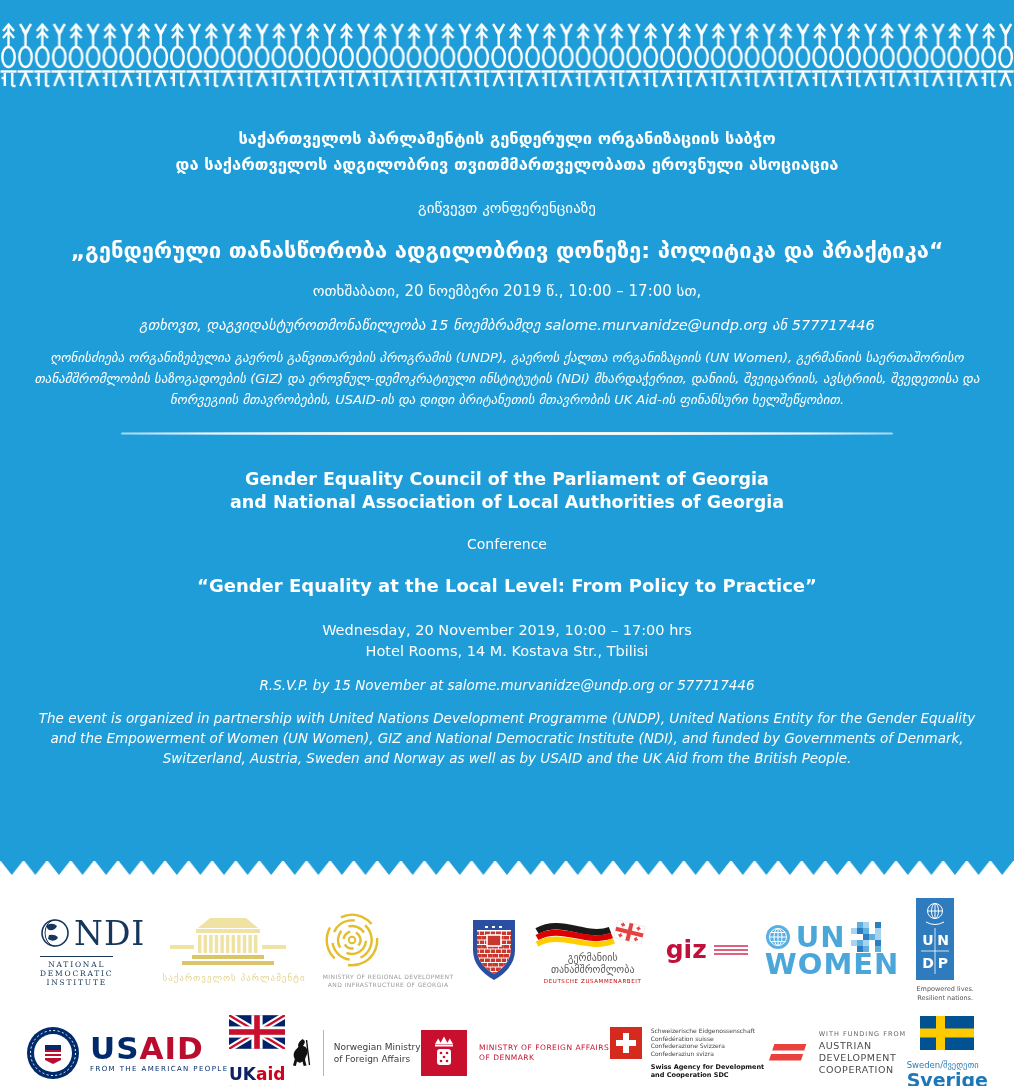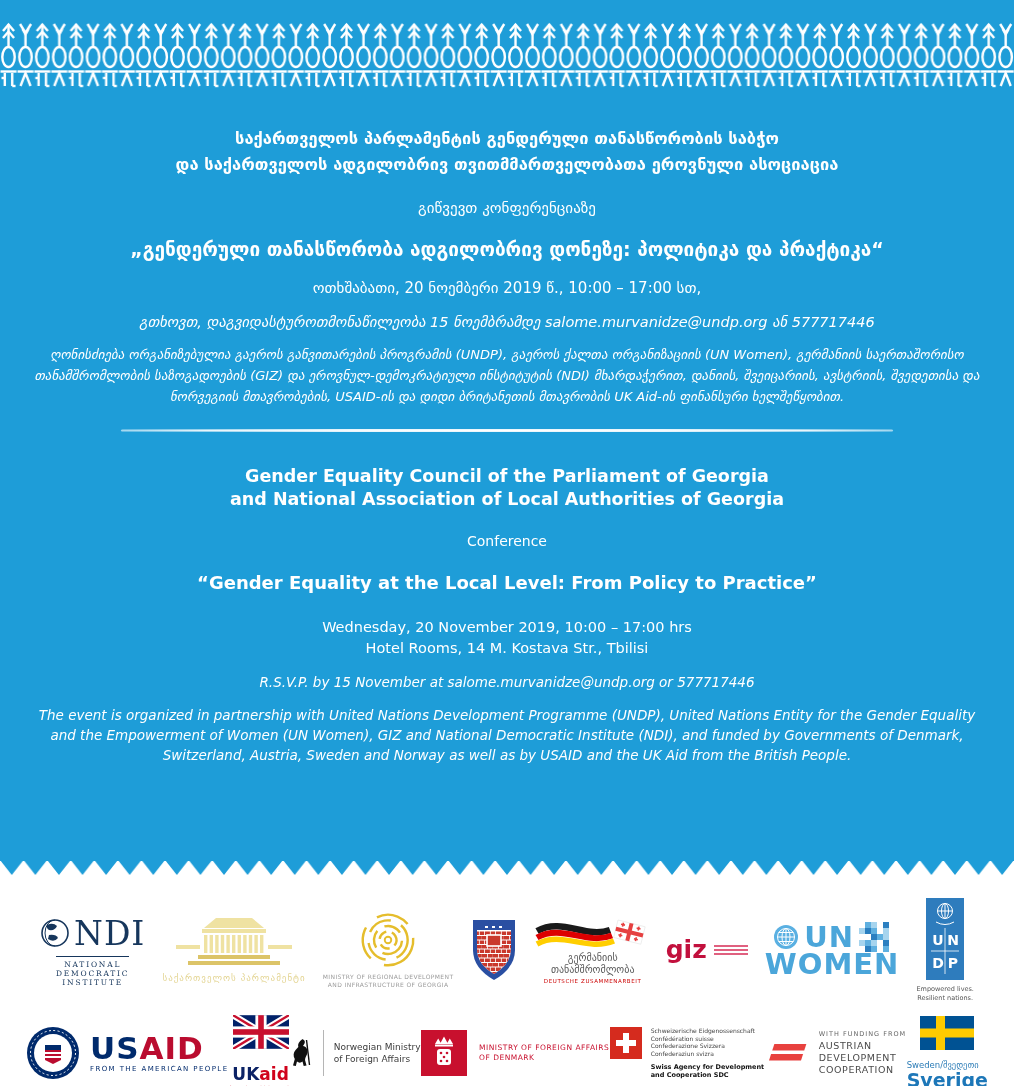--- a/index.html
+++ b/index.html
@@ -6,21 +6,21 @@
   html,body { width:1014px; height:1086px; overflow:hidden; background:#ffffff;
               font-family:"DejaVu Sans", sans-serif; }
 
   
   .flyer { position:relative; width:1014px; height:861px; background:#1e9dd8;
            color:#ffffff; text-align:center; overflow:hidden; }
   .folk-border { display:block; margin:21px auto 0; }
 
   .ka-org       { margin-top:27px; font-size:16.5px; font-weight:bold; line-height:26px; }
   .ka-invite    { margin-top:21px; font-size:15px; }
-  .ka-title     { margin-top:21px; font-size:19px; font-weight:bold; }
+  .ka-title     { margin-top:21px; font-size:22px; font-weight:bold; }
   .ka-when      { margin-top:17px; font-size:15px; line-height:22px; }
   .ka-rsvp      { margin-top:15px; font-size:14.5px; font-style:italic; }
   .ka-partners  { margin:14px auto 0; max-width:970px; font-size:13px; font-style:italic; line-height:21px; }
 
   .divider { margin:22px auto 0; width:772px; height:3px; border-radius:2px;
              background:radial-gradient(ellipse at center, #ffffff 0%, rgba(255,255,255,.9) 55%, rgba(255,255,255,0) 100%); }
 
   .en-org      { margin-top:33px; font-size:17.5px; font-weight:bold; line-height:23px; }
   .en-invite   { margin-top:20px; font-size:14px; line-height:20px; }
   .en-title    { margin-top:21px; font-size:18px; font-weight:bold; }
@@ -28,21 +28,21 @@
   .en-rsvp     { margin-top:15px; font-size:13.5px; font-style:italic; }
   .en-partners { margin:15px auto 0; max-width:956px; font-size:13.5px; font-style:italic; line-height:20px; }
 
   .zigzag { display:block; margin-top:-1px; }
 
   
   .logos { width:1014px; background:#ffffff; padding:24px 26px 10px; }
   .logo-row { display:flex; align-items:center; justify-content:space-between; }
   .logo-row.row1 { padding:0 14px; height:98px; }
   .logo-row.row2 { margin-top:14px; height:80px; }
-  .lg { display:flex; flex-direction:column; align-items:center; }
+  .lg { display:flex; flex-direction:column; align-items:flex-start; }
   .pre { white-space:pre-line; }
 
   
   .ndi-row { display:flex; align-items:center; gap:4px; }
   .ndi-word { font-family:"DejaVu Serif", serif; font-size:33px; color:#16365c; letter-spacing:1px; }
   .ndi-sub  { margin-top:3px; padding-top:3px; border-top:1px solid #16365c;
               font-family:"DejaVu Serif", serif; font-size:7.5px; letter-spacing:1.8px;
               color:#16365c; text-align:center; line-height:9px; }
   
   .parl-cap { margin-top:6px; font-size:9px; color:#e3d491; letter-spacing:1px; }
@@ -119,21 +119,21 @@
           <ellipse cx="25.5" cy="36" rx="6.2" ry="10"></ellipse>
           <line x1="17.5" y1="50.5" x2="33.5" y2="50.5"></line>
           <polyline points="20.5,65 25.5,52 30.5,65"></polyline>
         </g>
       </pattern>
     </defs>
     <rect width="1014" height="78" fill="url(#folk)"></rect>
   </svg>
 
   <div class="ka-org">
-    <div>საქართველოს პარლამენტის გენდერული თანასწორობის საბჭო</div>
+    <div>საქართველოს პარლამენტის გენდერული ორგანიზაციის საბჭო</div>
     <div>და საქართველოს ადგილობრივ თვითმმართველობათა ეროვნული ასოციაცია</div>
   </div>
 
   <div class="ka-invite">გიწვევთ კონფერენციაზე</div>
 
   <div class="ka-title">„გენდერული თანასწორობა ადგილობრივ დონეზე: პოლიტიკა და პრაქტიკა“</div>
 
   <div class="ka-when">
     <div>ოთხშაბათი, 20 ნოემბერი 2019 წ.,  10:00 – 17:00 სთ,</div>
   </div>

